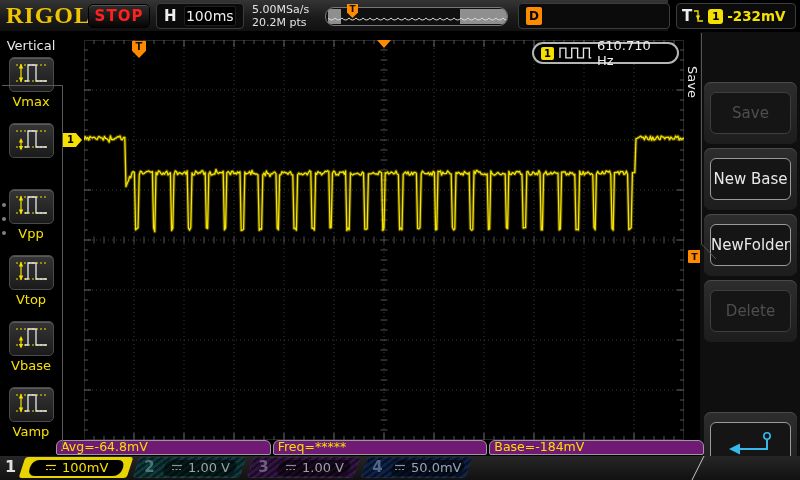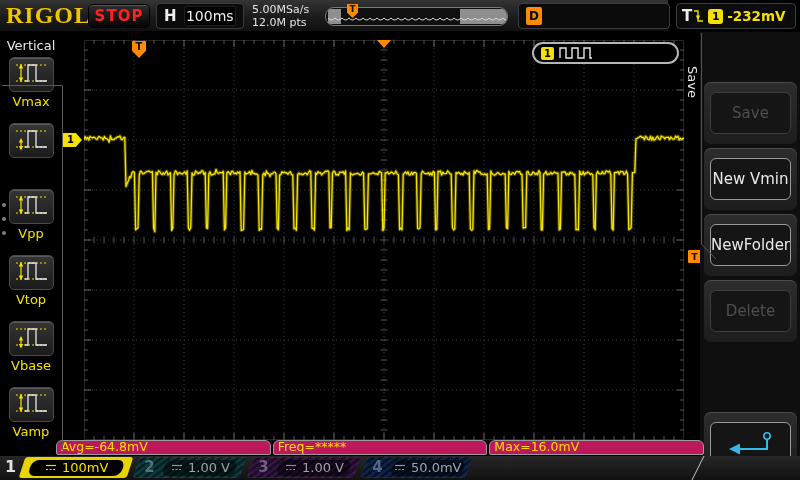--- a/index.html
+++ b/index.html
@@ -95,21 +95,21 @@
                background:linear-gradient(#2d2d2d,#1d1d1d); box-shadow:inset 0 1px 0 #4a4a4a; }
   .menu-btn { position:absolute; left:710px; width:81px; height:42px; border-radius:6px;
               background:#151515; display:flex; align-items:center; justify-content:center;
               font-size:15px; }
   .menu-btn.enabled { border:1.5px solid #9a9a9a; color:#e8e8e8; }
   .menu-btn.disabled { border:1.5px solid #3e3e3e; color:#4e4e4e; }
 
   
   #measure-bar { position:absolute; left:56px; top:440px; width:648px; height:15px;
                  display:flex; gap:2px; }
-  .measure-box { flex:1; background:#be185d; border:1px solid #9a9a9a;
+  .measure-box { flex:1; background:#701a75; border:1px solid #9a9a9a;
                  border-radius:6px 6px 2px 2px; color:#f5e000; font-size:12.5px;
                  line-height:12px; padding-left:4px; overflow:hidden; white-space:nowrap; }
 
   
   #channel-bar { position:absolute; left:0; top:456px; width:800px; height:24px;
                  background:linear-gradient(#262626,#111); }
   .ch-num-out { position:absolute; top:1px; font-size:16px; font-weight:bold; color:#e0e0e0; }
   .ch-para { position:absolute; top:1px; height:21px; transform:skewX(-18deg);
              border-radius:3px; }
   .ch-inner { position:absolute; top:2.5px; height:16px; border-radius:7px;
@@ -130,21 +130,21 @@
   <div id="logo">RIGOL</div>
   <div id="stop-btn">STOP</div>
 
   <div id="h-box" class="tb-box">
     <span id="h-label">H</span>
     <span id="h-value">100ms</span>
   </div>
 
   <div id="acq-info">
     <div>5.00MSa/s</div>
-    <div>12.0M pts</div>
+    <div>20.2M pts</div>
   </div>
 
   <div id="mem-box">
     <div class="mem-gray" style="left:2px;width:13px;"></div>
     <div class="mem-gray" style="left:134px;width:47px;"></div>
     <svg id="mem-wave" width="183" height="19">
         <path d="M2,10 Q5.5,14 9,10 Q12.5,14 16,10 Q19.5,14 23,10 Q26.5,14 30,10 Q33.5,14 37,10 Q40.5,14 44,10 Q47.5,14 51,10 Q54.5,14 58,10 Q61.5,14 65,10 Q68.5,14 72,10 Q75.5,14 79,10 Q82.5,14 86,10 Q89.5,14 93,10 Q96.5,14 100,10 Q103.5,14 107,10 Q110.5,14 114,10 Q117.5,14 121,10 Q124.5,14 128,10 Q131.5,14 135,10 Q138.5,14 142,10 Q145.5,14 149,10 Q152.5,14 156,10 Q159.5,14 163,10 Q166.5,14 170,10 Q173.5,14 177,10 Q180.5,14 184,10" fill="none" stroke="#dcdcdc" stroke-width="1"></path>
       </svg>
   </div>
   <div id="mem-trig">T</div>
@@ -565,50 +565,51 @@
 <div id="trig-pos-marker">T</div>
 <div id="center-triangle"></div>
 <div id="ch1-marker">1</div>
 <div id="trig-level-marker">T</div>
 
 <div id="freq-counter">
   <span id="counter-ch-badge">1</span>
   <svg width="34" height="12" viewBox="0 0 34 12">
     <path d="M1,11 V1 H7 V11 H13 V1 H19 V11 H25 V1 H31 V11 H33" stroke="#e8e8e8" fill="none" stroke-width="1.4"></path>
   </svg>
+  <span id="counter-value">610.710 Hz</span>
 </div>
 
 <div id="right-menu"></div>
 <div id="save-tab">Save</div>
 
 <div class="menu-slot" style="top:82px;"></div>
 <div class="menu-btn disabled" style="top:92px;">Save</div>
 
 <div class="menu-slot" style="top:148px;"></div>
-<div class="menu-btn enabled" style="top:158px;">New Vmin</div>
+<div class="menu-btn enabled" style="top:158px;">New Base</div>
 
 <div class="menu-slot" style="top:214px;"></div>
 <div class="menu-btn enabled" style="top:224px;">NewFolder</div>
 
 <div class="menu-slot" style="top:280px;"></div>
 <div class="menu-btn disabled" style="top:290px;">Delete</div>
 
 <div class="menu-slot" style="top:412px;"></div>
 <div class="menu-btn enabled" style="top:422px;">
   <svg width="56" height="28" viewBox="0 0 56 28">
     <circle cx="44" cy="7" r="3.2" stroke="#35b9e9" fill="none" stroke-width="1.6"></circle>
     <path d="M44,10.5 V20 H16" stroke="#35b9e9" fill="none" stroke-width="2"></path>
     <path d="M17,14.5 V25.5 L6,20 Z" fill="#35b9e9"></path>
   </svg>
 </div>
 
 <div id="measure-bar">
   <div class="measure-box">Avg=-64.8mV</div>
   <div class="measure-box">Freq=*****</div>
-  <div class="measure-box">Max=16.0mV</div>
+  <div class="measure-box">Base=-184mV</div>
 </div>
 
 <div id="channel-bar">
   <span class="ch-num-out" style="left:5px;">1</span>
 
   <div class="ch-para" id="ch1-para" style="left:22px;width:108px;background:#e8d400;">
     <div class="ch-inner" style="left:8px;width:93px;background:#000;">
       <span class="unskew">
         <svg width="12" height="9" viewBox="0 0 12 9">
           <line x1="1" y1="2.5" x2="11" y2="2.5" stroke="#f5e000" stroke-width="1.2"></line>

